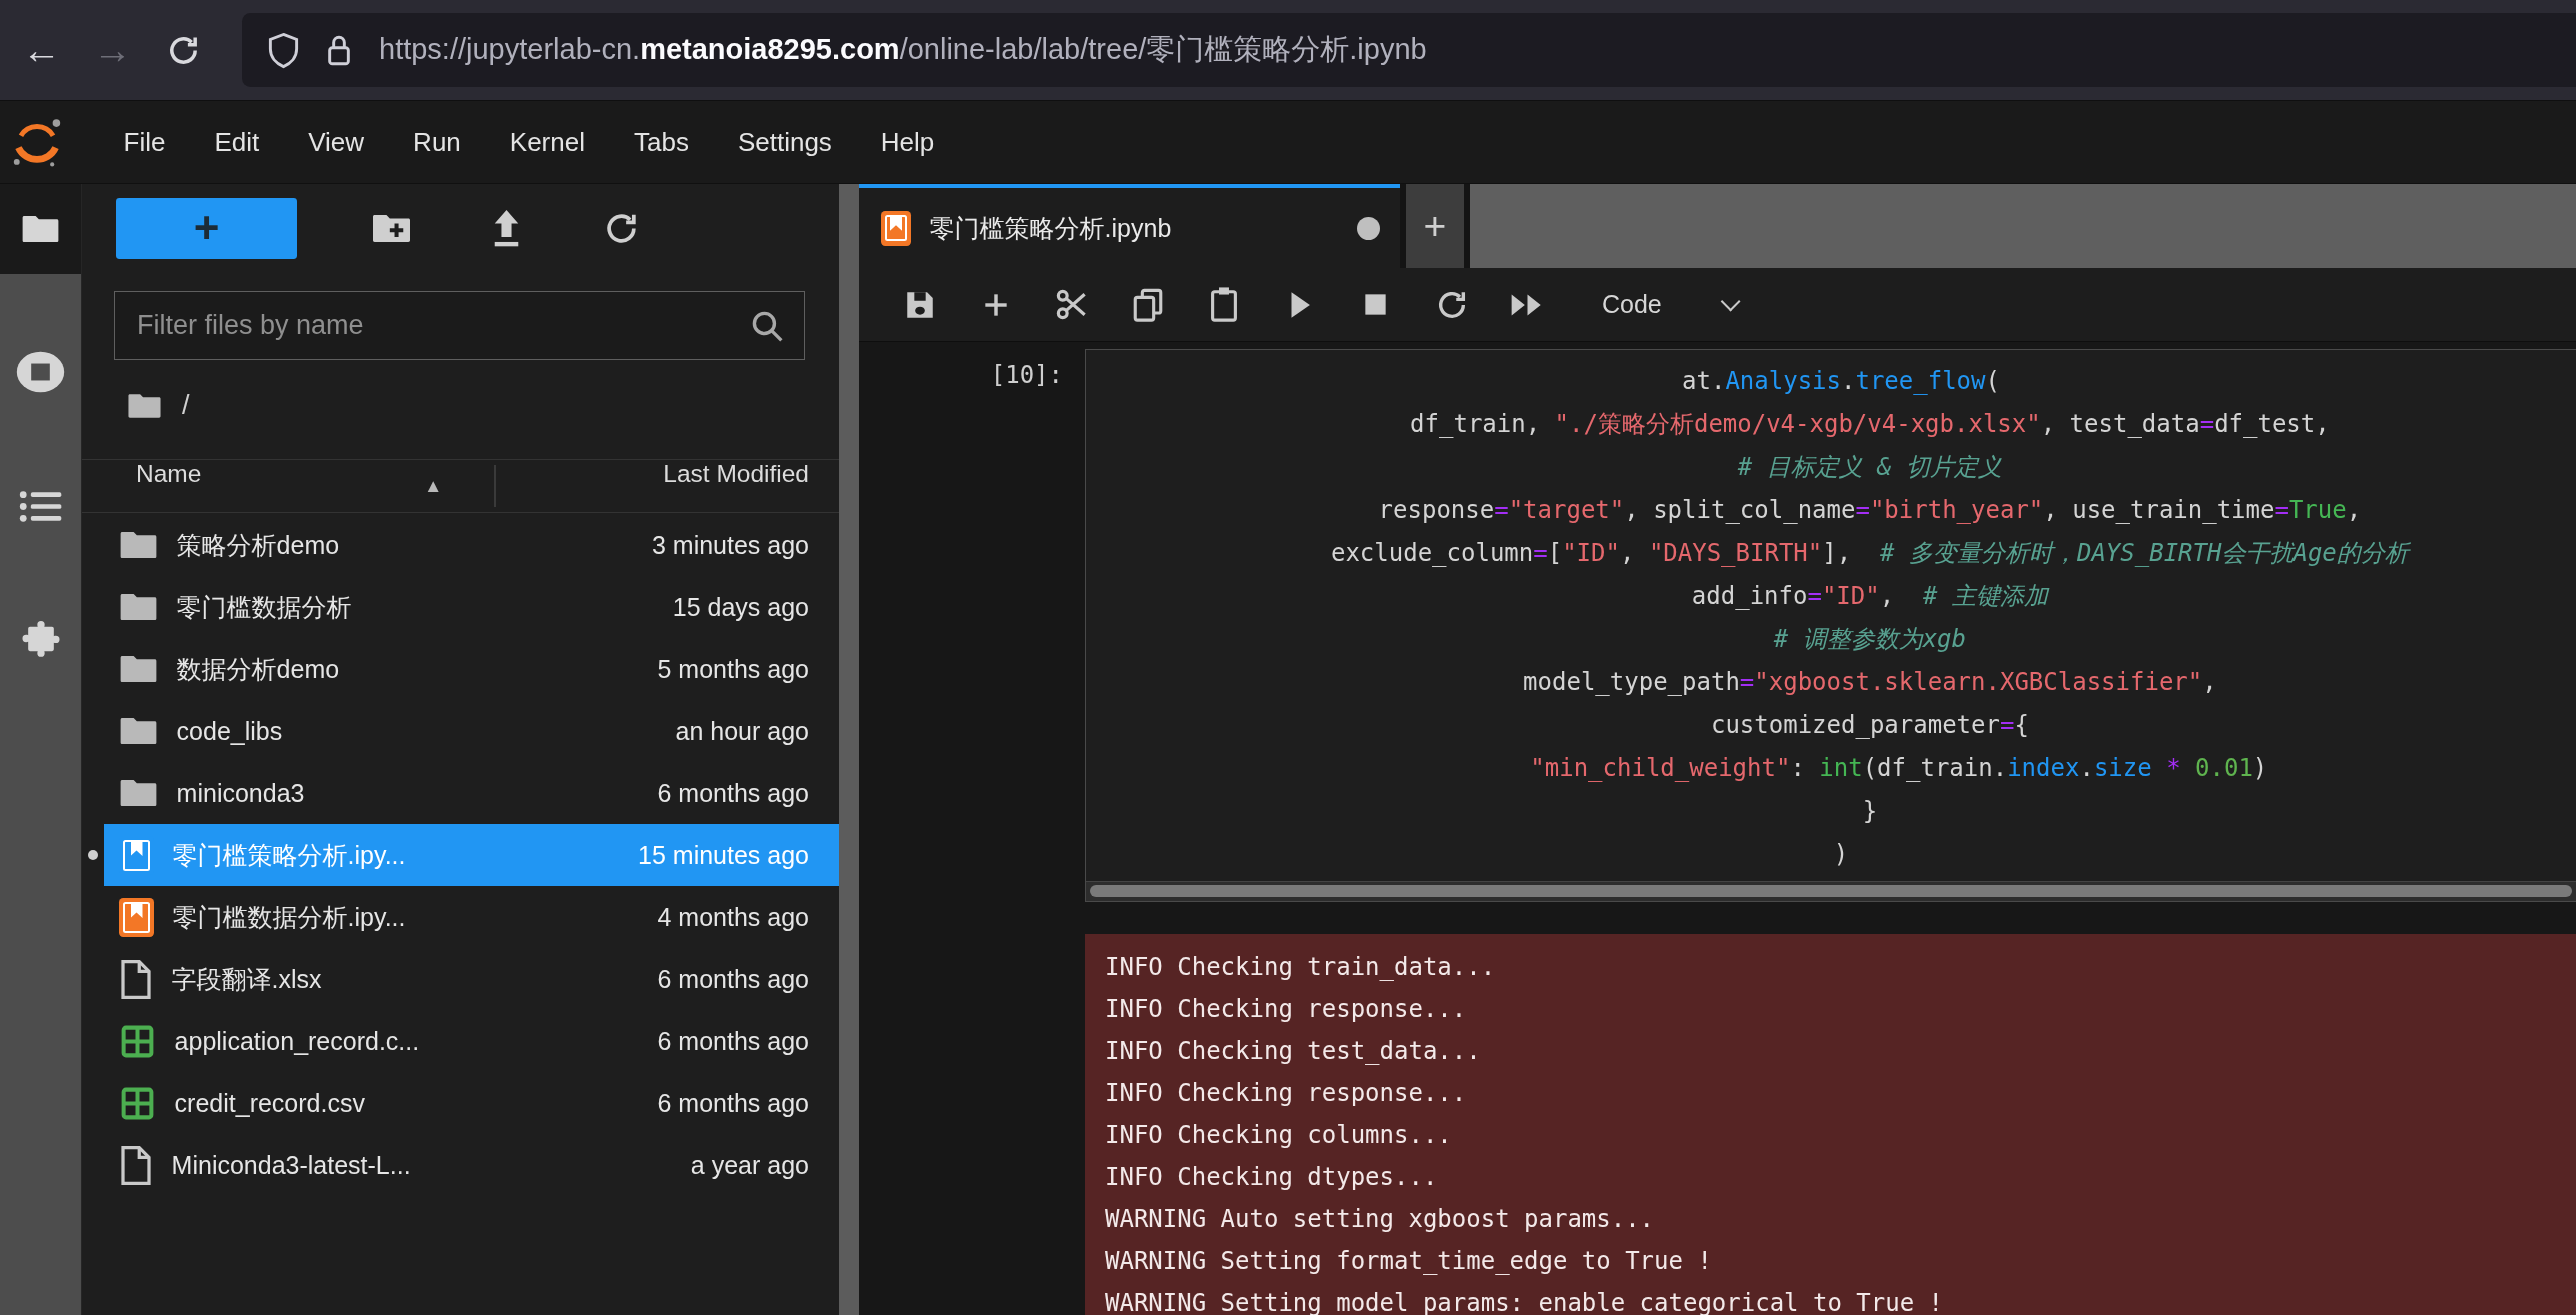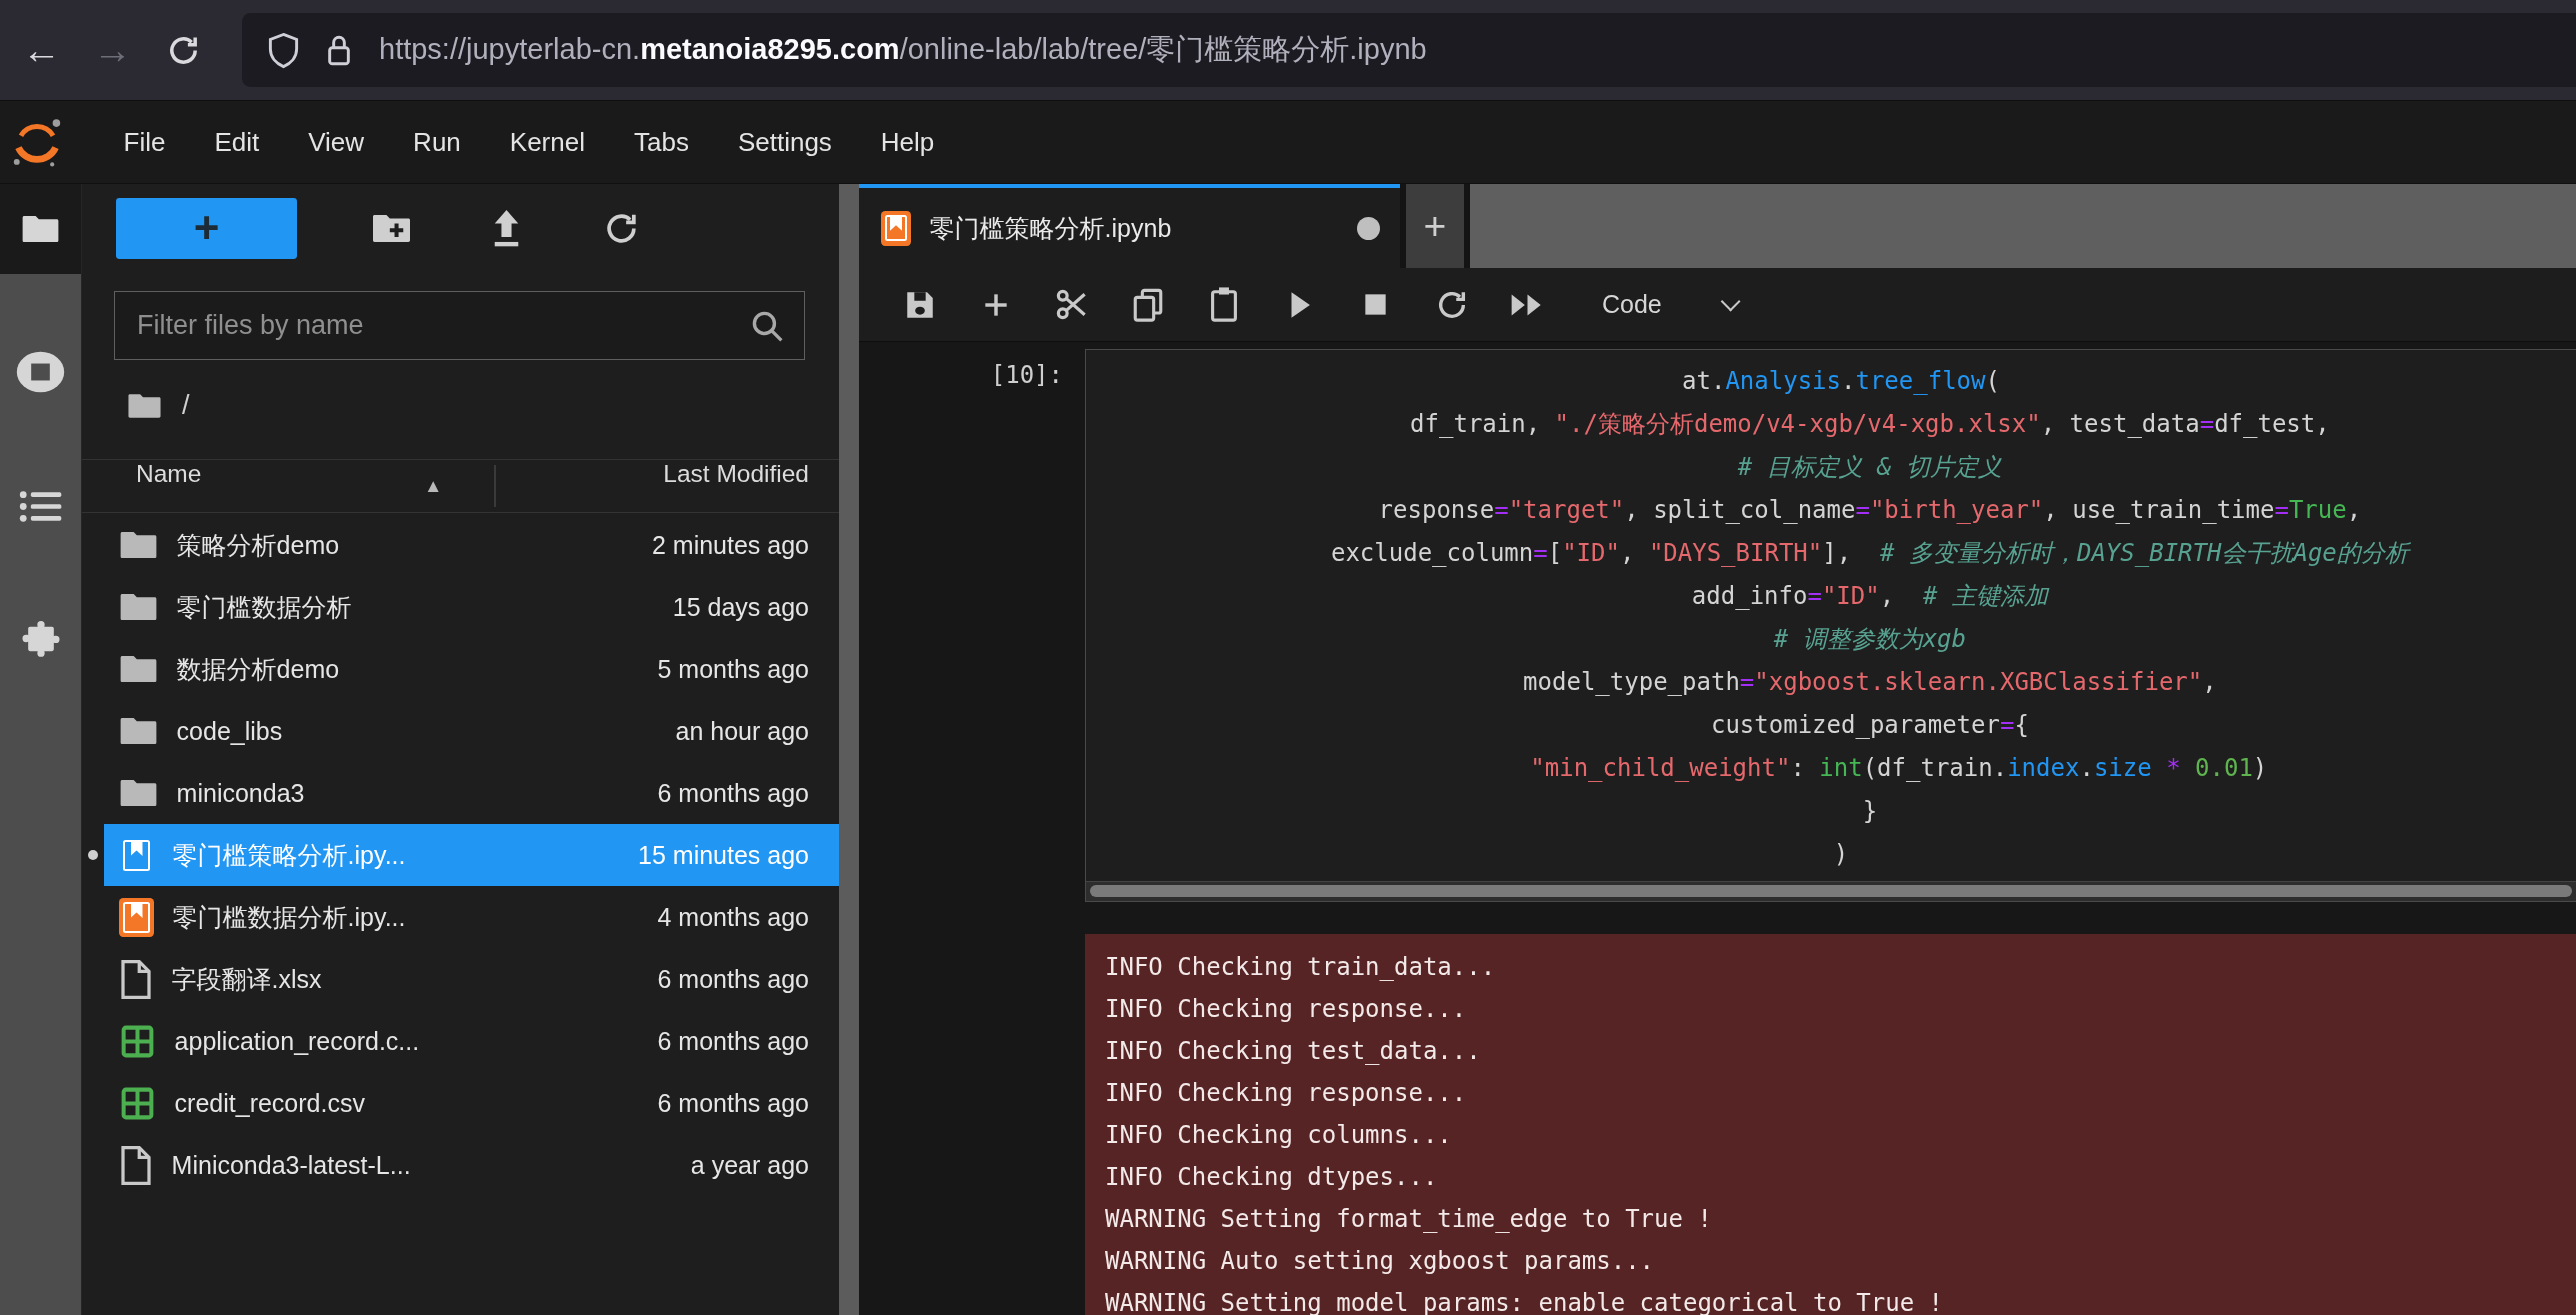--- a/index.html
+++ b/index.html
@@ -243,21 +243,21 @@
       </div>
 
       <div class="fb-rows">
           <div class="fb-row">
             <span class="row-icon">
     <svg width="39" height="34" viewBox="0 0 24 20">
                 <path fill="#b9b9b9" d="M1 3c0-.6.4-1 1-1h7l2 2h11c.6 0 1 .4 1 1v12c0 .6-.4 1-1 1H2c-.6 0-1-.4-1-1V3z"></path>
               </svg>
   </span>
             <span class="fb-name">策略分析demo</span>
-            <span class="fb-date">2 minutes ago</span>
+            <span class="fb-date">3 minutes ago</span>
           </div>
           <div class="fb-row">
             <span class="row-icon">
     <svg width="39" height="34" viewBox="0 0 24 20">
                 <path fill="#b9b9b9" d="M1 3c0-.6.4-1 1-1h7l2 2h11c.6 0 1 .4 1 1v12c0 .6-.4 1-1 1H2c-.6 0-1-.4-1-1V3z"></path>
               </svg>
   </span>
             <span class="fb-name">零门槛数据分析</span>
             <span class="fb-date">15 days ago</span>
           </div>
@@ -447,22 +447,22 @@
         </div>
         <div class="outputrow">
           <div class="out-spacer"></div>
           <div class="output">
               <div class="out-line">INFO Checking train_data...</div>
               <div class="out-line">INFO Checking response...</div>
               <div class="out-line">INFO Checking test_data...</div>
               <div class="out-line">INFO Checking response...</div>
               <div class="out-line">INFO Checking columns...</div>
               <div class="out-line">INFO Checking dtypes...</div>
+              <div class="out-line">WARNING Auto setting xgboost params...</div>
               <div class="out-line">WARNING Setting format_time_edge to True !</div>
-              <div class="out-line">WARNING Auto setting xgboost params...</div>
               <div class="out-line">WARNING Setting model params: enable_categorical to True !</div>
             </div>
         </div>
       </div>
     </div>
 
   </div>
 </div>
 
 

